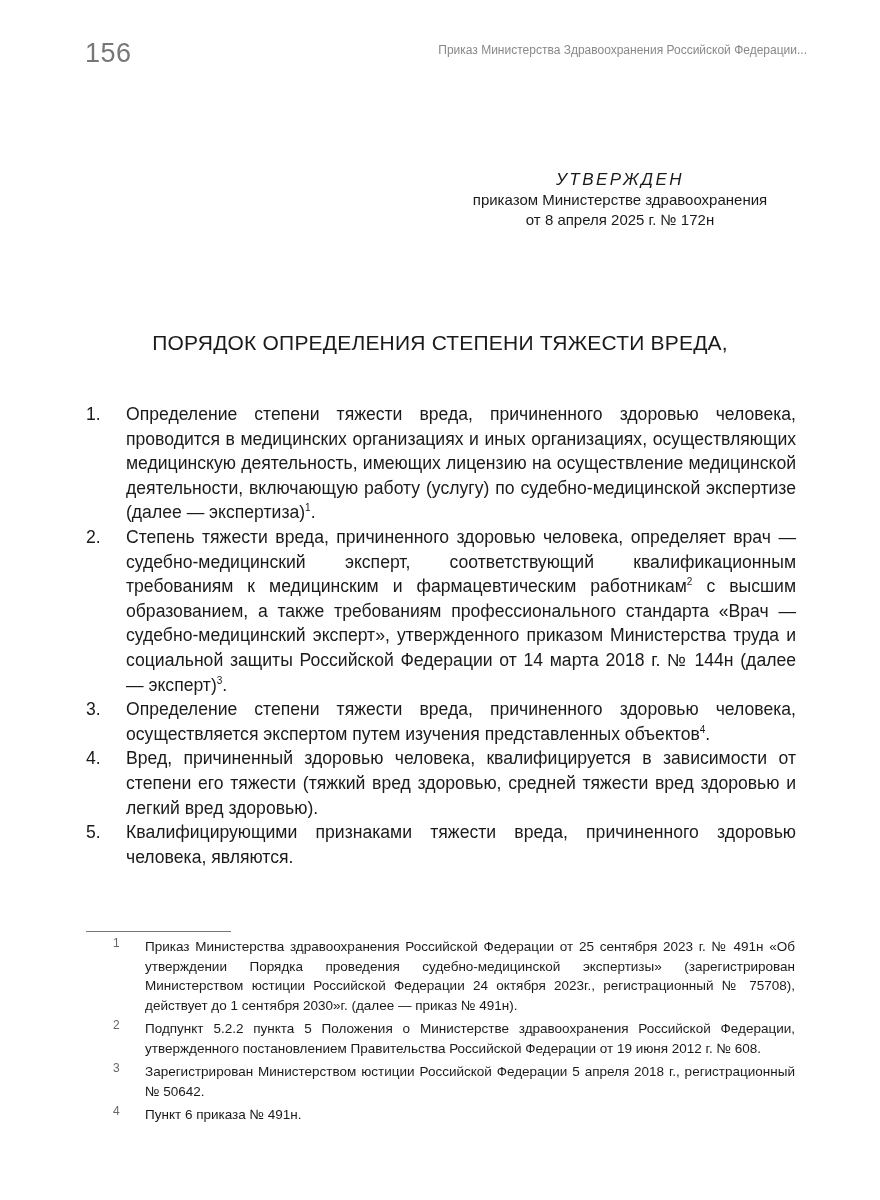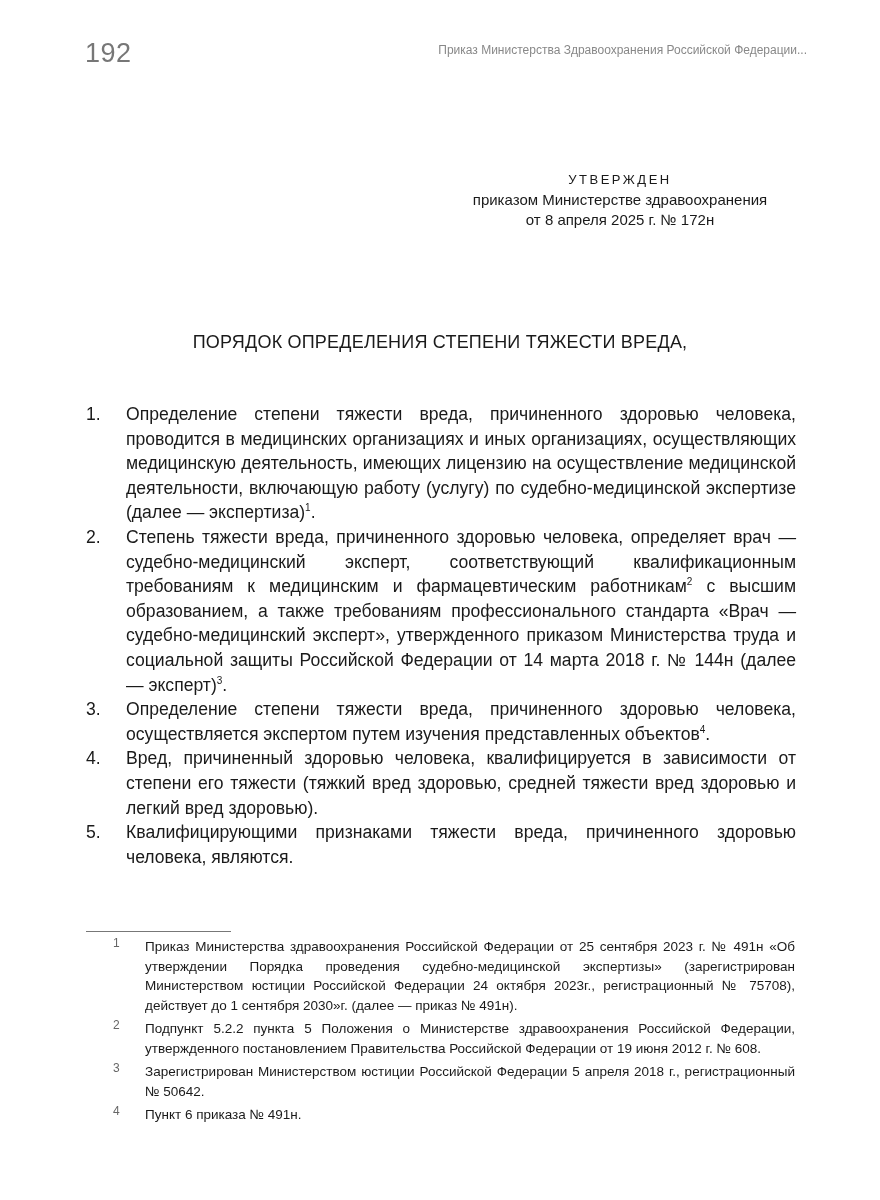--- a/index.html
+++ b/index.html
@@ -1,34 +1,34 @@
 <!DOCTYPE html>
 <html><head>
 <meta charset="utf-8">
 <style>
   html, body { margin: 0; padding: 0; background: #ffffff; }
   body { width: 880px; height: 1200px; position: relative; overflow: hidden; color: #1a1a1a; }
   .page-number { position: absolute; left: 85px; top: 38px; font-family: "Liberation Sans", sans-serif; font-size: 27px; color: #777777; letter-spacing: 0.5px; }
   .running-header { position: absolute; right: 73px; top: 43px; font-family: "Liberation Sans", sans-serif; font-size: 12px; color: #888888; white-space: nowrap; }
   .approval { position: absolute; left: 440px; width: 360px; top: 170px; text-align: center; font-family: "Liberation Sans", sans-serif; font-size: 15px; line-height: 20px; color: #1a1a1a; }
-  .approval .approved-label { letter-spacing: 2.5px; font-size: 13px; }
-  .doc-title { position: absolute; left: 100px; width: 680px; top: 331px; text-align: center; font-family: "Liberation Sans", sans-serif; font-size: 18px; line-height: 23px; color: #1a1a1a; letter-spacing: 0.2px; }
+  .approval .approved-label { letter-spacing: 2.5px; font-size: 17px; font-style: italic; }
+  .doc-title { position: absolute; left: 100px; width: 680px; top: 331px; text-align: center; font-family: "Liberation Sans", sans-serif; font-size: 21px; line-height: 23px; color: #1a1a1a; letter-spacing: 0.2px; }
   .items { position: absolute; left: 86px; top: 402px; width: 710px; margin: 0; padding: 0; list-style: none; font-family: "Liberation Sans", sans-serif; font-size: 17.6px; line-height: 24.6px; color: #1a1a1a; }
   .items li { position: relative; padding-left: 40px; text-align: justify; margin: 0; }
   .items li .num { position: absolute; left: 0; top: 0; }
   sup { font-size: 10px; line-height: 0; vertical-align: super; }
   .fn-rule { position: absolute; left: 86px; top: 931px; width: 145px; height: 0; border-top: 1px solid #777777; }
   .footnotes { position: absolute; left: 86px; top: 937px; width: 709px; margin: 0; padding: 0; list-style: none; font-family: "Liberation Sans", sans-serif; font-size: 13.5px; line-height: 19.5px; color: #1a1a1a; }
   .footnotes li { position: relative; padding-left: 59px; text-align: justify; margin-bottom: 4px; }
   .footnotes li .fn-num { position: absolute; left: 27px; top: -3px; font-size: 12px; color: #666666; }
 </style>
 </head>
 <body>
 
-<div class="page-number">192</div>
+<div class="page-number">156</div>
 <div class="running-header">Приказ Министерства Здравоохранения Российской Федерации...</div>
 
 <div class="approval">
   <div class="approved-label">УТВЕРЖДЕН</div>
   <div>приказом Министерстве здравоохранения</div>
   <div>от 8 апреля 2025 г. № 172н</div>
 </div>
 
 <div class="doc-title">
   <div>ПОРЯДОК ОПРЕДЕЛЕНИЯ СТЕПЕНИ ТЯЖЕСТИ ВРЕДА,</div>

